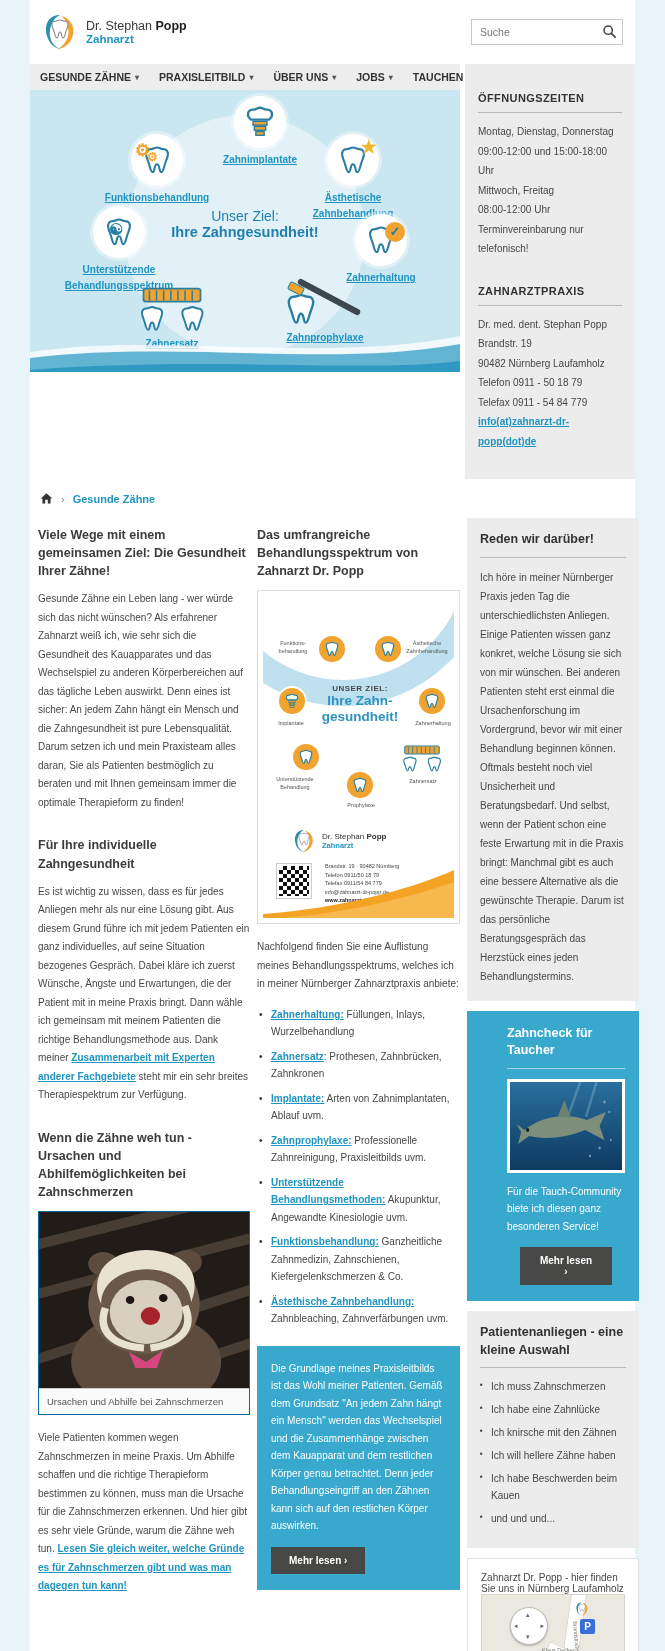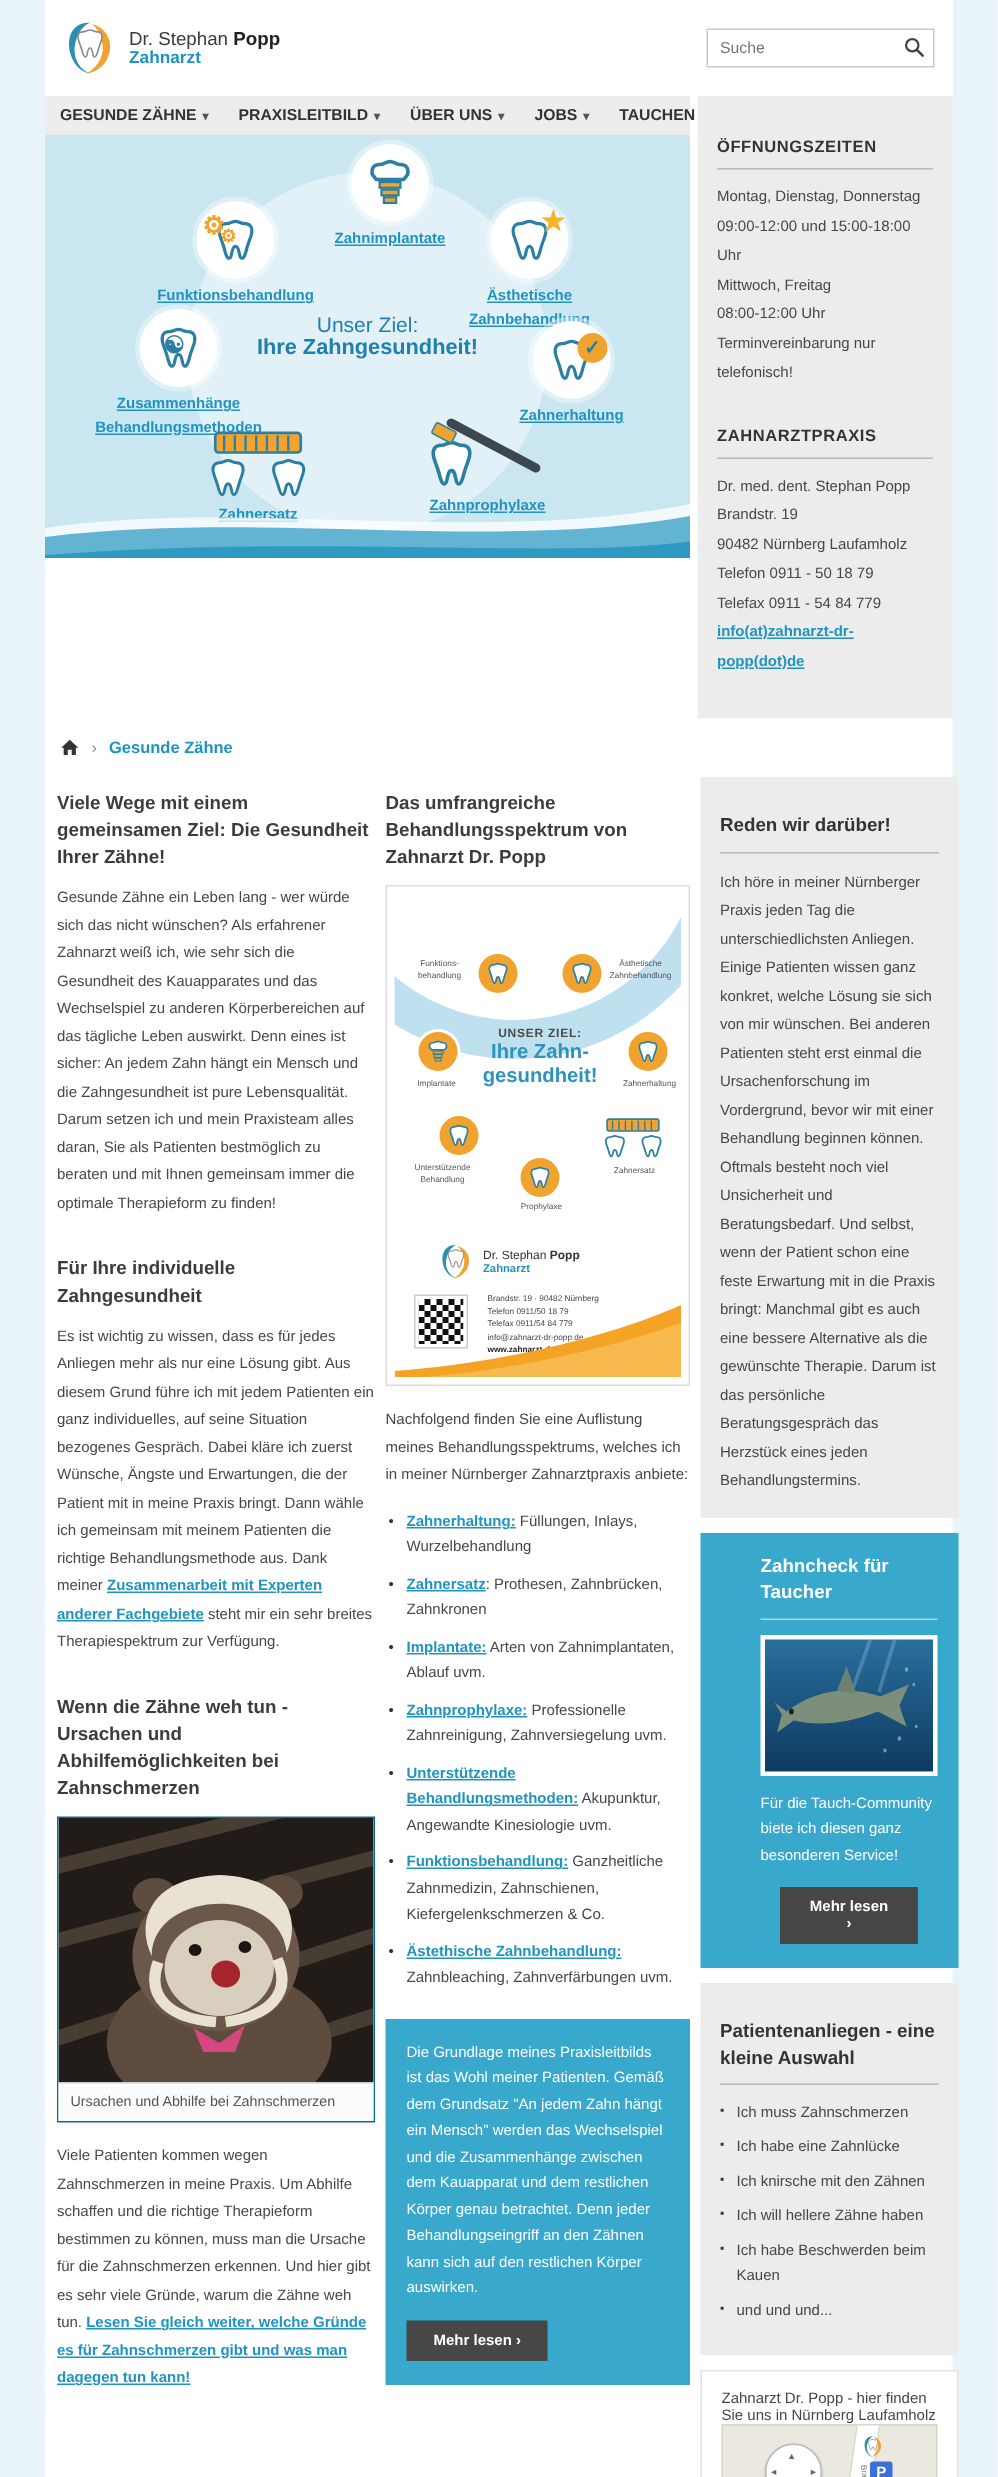--- a/index.html
+++ b/index.html
@@ -67,21 +67,21 @@
   ul.spectrum li { position:relative; padding-left:12px; font-size:10px; line-height:1.75; color:#474747; margin-bottom:7px; }
   ul.spectrum li::before { content:"•"; position:absolute; left:0; top:0; color:#333; }
 
   .bluebox { background:#38a8cd; padding:14px 14px 16px 14px; color:#fff; margin-top:14px; }
   .bluebox .bb-title { font-size:12.5px; font-weight:bold; line-height:1.4; padding-bottom:8px; border-bottom:1px solid rgba(255,255,255,.55); margin-bottom:10px; }
   .bluebox .bb-body { font-size:10px; line-height:1.75; margin-bottom:12px; }
   .btn-dark { display:inline-block; background:#474745; color:#fff; font-weight:bold; font-size:10px; padding:8px 18px; cursor:pointer; }
   .btn-center { display:block; width:78%; margin:0 auto; text-align:center; }
 
   .rcol > div { margin-bottom:10px; }
-  .graybox { background:#ececec; padding:24px 13px 15px 13px; }
+  .graybox { background:#ececec; padding:13px 13px 15px 13px; }
   .graybox .gb-title { font-size:12.5px; font-weight:bold; color:#333; line-height:1.4; padding-bottom:8px; border-bottom:1px solid #b9b9b9; margin-bottom:10px; }
   .graybox .gb-body { font-size:10px; line-height:1.9; color:#474747; }
   ul.concerns { list-style:none; }
   ul.concerns li { position:relative; padding-left:11px; font-size:10px; line-height:1.7; color:#474747; margin-bottom:6px; }
   ul.concerns li::before { content:"▪"; position:absolute; left:0; top:0; color:#333; font-size:8px; }
 
   .photo-frame { border:3px solid #fff; display:block; margin-bottom:10px; }
   .photo-frame svg { display:block; }
 
   .mapbox { background:#fff; border:1px solid #e2e2e2; padding:13px; }
@@ -230,21 +230,21 @@
           <span class="hlabel">Ästhetische Zahnbehandlung</span>
         </div>
 
         <div class="hitem" style="left:14px; top:116px; width:150px;">
           <div class="circ">
             <svg width="34" height="34">
                 <use href="#tooth"></use>
               </svg>
             <span class="badge b-yin">☯</span>
           </div>
-          <span class="hlabel">Zusammenhänge Behandlungsmethoden</span>
+          <span class="hlabel">Unterstützende Behandlungsspektrum</span>
         </div>
 
         <div class="hitem" style="left:292px; top:124px; width:118px;">
           <div class="circ">
             <svg width="34" height="34">
                 <use href="#tooth"></use>
               </svg>
             <span class="badge b-check">✓</span>
           </div>
           <span class="hlabel">Zahnerhaltung</span>
@@ -417,21 +417,21 @@
           </svg>
         </div>
       </div>
 
       <p class="body">Nachfolgend finden Sie eine Auflistung meines Behandlungsspektrums, welches ich in meiner Nürnberger Zahnarztpraxis anbiete:</p>
 
       <ul class="spectrum">
         <li><span class="link">Zahnerhaltung:</span><span> Füllungen, Inlays, Wurzelbehandlung</span></li>
         <li><span class="link">Zahnersatz</span><span>: Prothesen, Zahnbrücken, Zahnkronen</span></li>
         <li><span class="link">Implantate:</span><span> Arten von Zahnimplantaten, Ablauf uvm.</span></li>
-        <li><span class="link">Zahnprophylaxe:</span><span> Professionelle Zahnreinigung, Zahnversiegelung uvm.</span></li>
+        <li><span class="link">Zahnprophylaxe:</span><span> Professionelle Zahnreinigung, Praxisleitbilds uvm.</span></li>
         <li><span class="link">Unterstützende Behandlungsmethoden:</span><span> Akupunktur, Angewandte Kinesiologie uvm.</span></li>
         <li><span class="link">Funktionsbehandlung:</span><span> Ganzheitliche Zahnmedizin, Zahnschienen, Kiefergelenkschmerzen &amp; Co.</span></li>
         <li><span class="link">Ästethische Zahnbehandlung:</span><span> Zahnbleaching, Zahnverfärbungen uvm.</span></li>
       </ul>
 
       <div class="bluebox">
         <div class="bb-body">Die Grundlage meines Praxisleitbilds ist das Wohl meiner Patienten. Gemäß dem Grundsatz "An jedem Zahn hängt ein Mensch" werden das Wechselspiel und die Zusammenhänge zwischen dem Kauapparat und dem restlichen Körper genau betrachtet. Denn jeder Behandlungseingriff an den Zähnen kann sich auf den restlichen Körper auswirken.</div>
         <span class="btn-dark">Mehr lesen ›</span>
       </div>
     </div>

